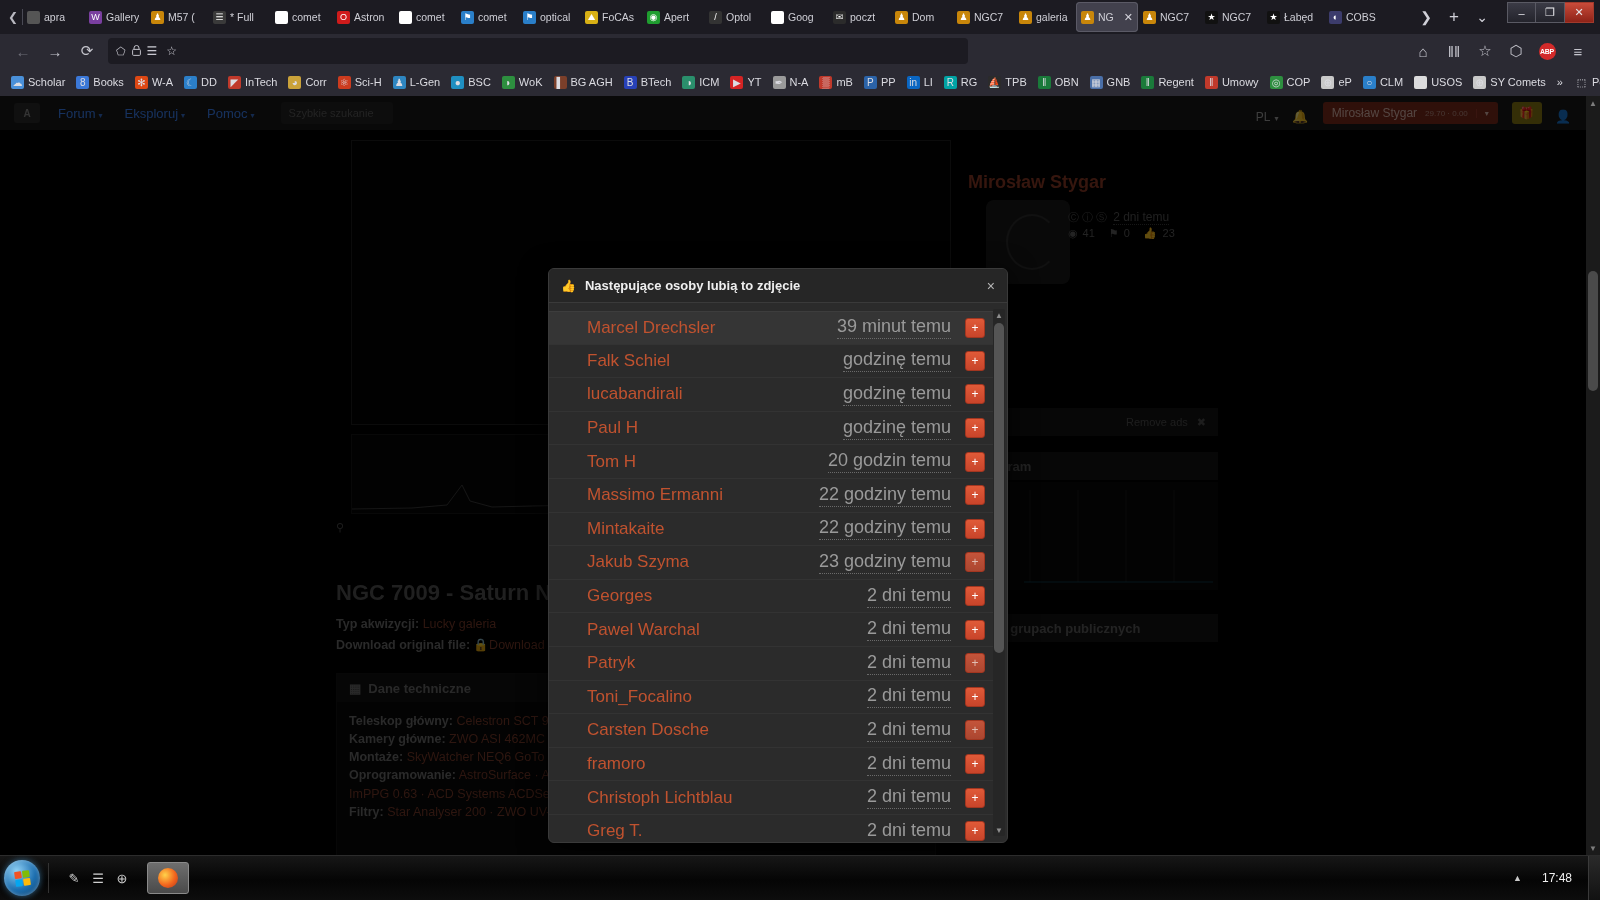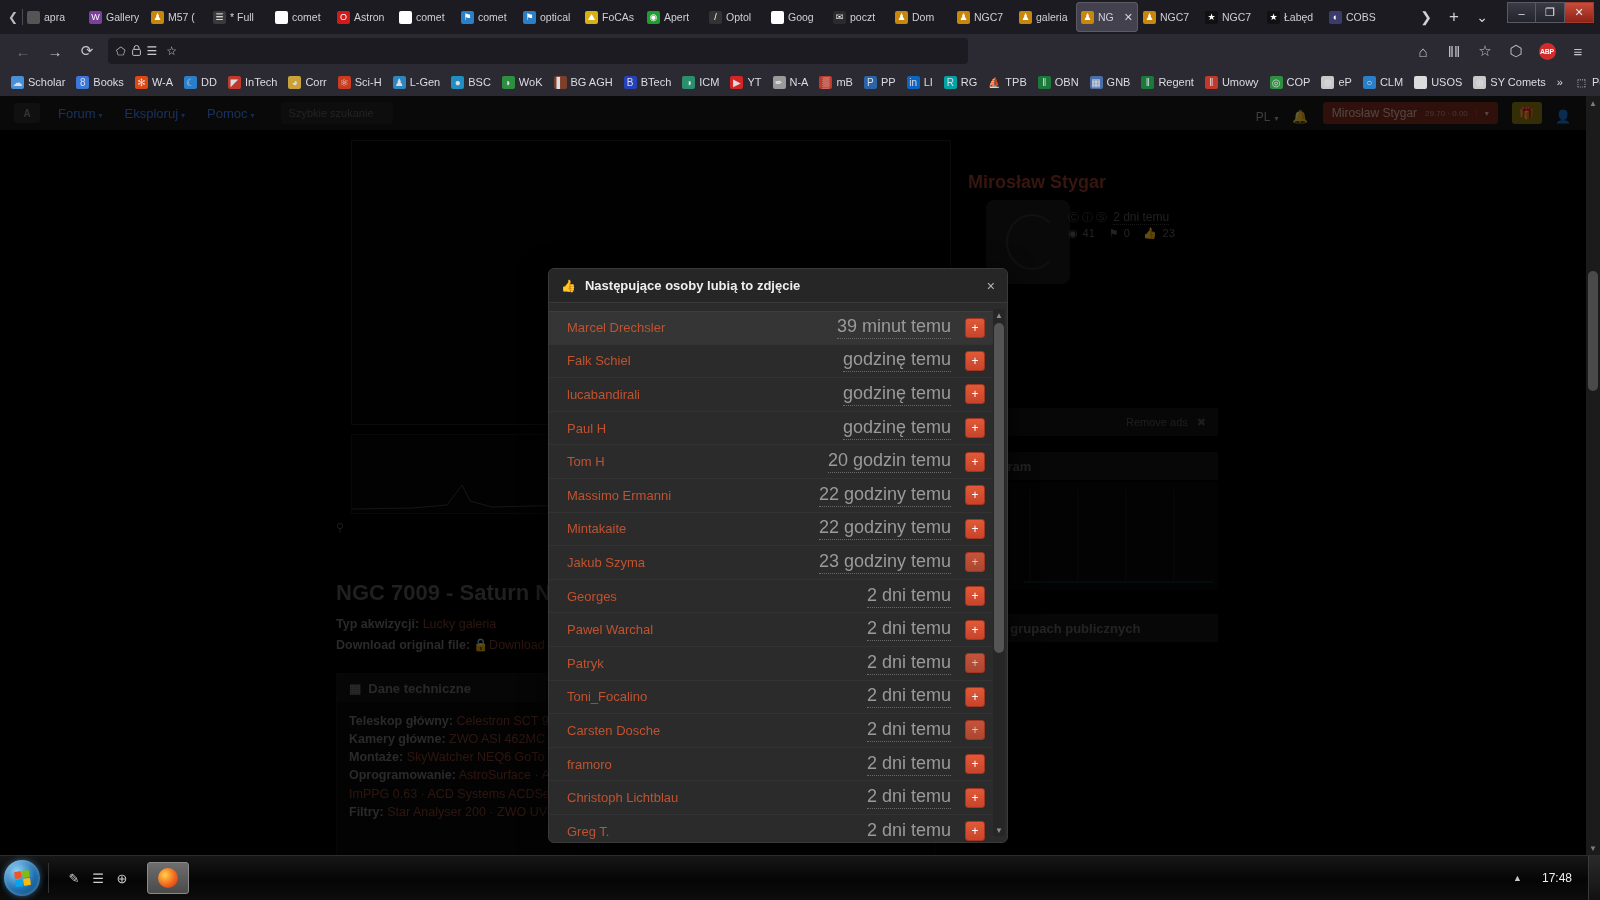--- a/index.html
+++ b/index.html
@@ -198,21 +198,21 @@
   .modal-head .thumb { color: #e8e8e8; font-size: 12px; }
   .modal-title { color: #efefef; font-size: 13px; font-weight: bold; }
   .modal-close { margin-left: auto; color: #b8b8b8; font-size: 14px; }
   .modal-body { flex: 1; position: relative; overflow: hidden; padding: 8px 0 0 0; }
   .rows { position: absolute; left: 0; top: 8px; right: 14px; }
   .lrow {
     height: 33.6px; display: flex; align-items: center; padding: 0 8px 0 18px;
     border-bottom: 1px solid #333333;
   }
   .lrow.hover { background: #353535; border-top: 1px solid #3d3d3d; }
-  .lrow .uname { color: #c0522f; font-size: 13px; }
+  .lrow .uname { color: #c0522f; font-size: 17px; margin-left: 20px; }
   .lrow .when {
     margin-left: auto; color: #9a9a9a; font-size: 18px;
     border-bottom: 1px dotted #6a6a6a; padding-bottom: 1px;
   }
   .lrow .addbtn {
     margin-left: 14px; width: 20px; height: 20px; border-radius: 3px;
     background: linear-gradient(#e05a38,#c8442a); border: 1px solid #a33620;
     color: #fff; font-size: 12px; line-height: 1;
     display: flex; align-items: center; justify-content: center;
   }

